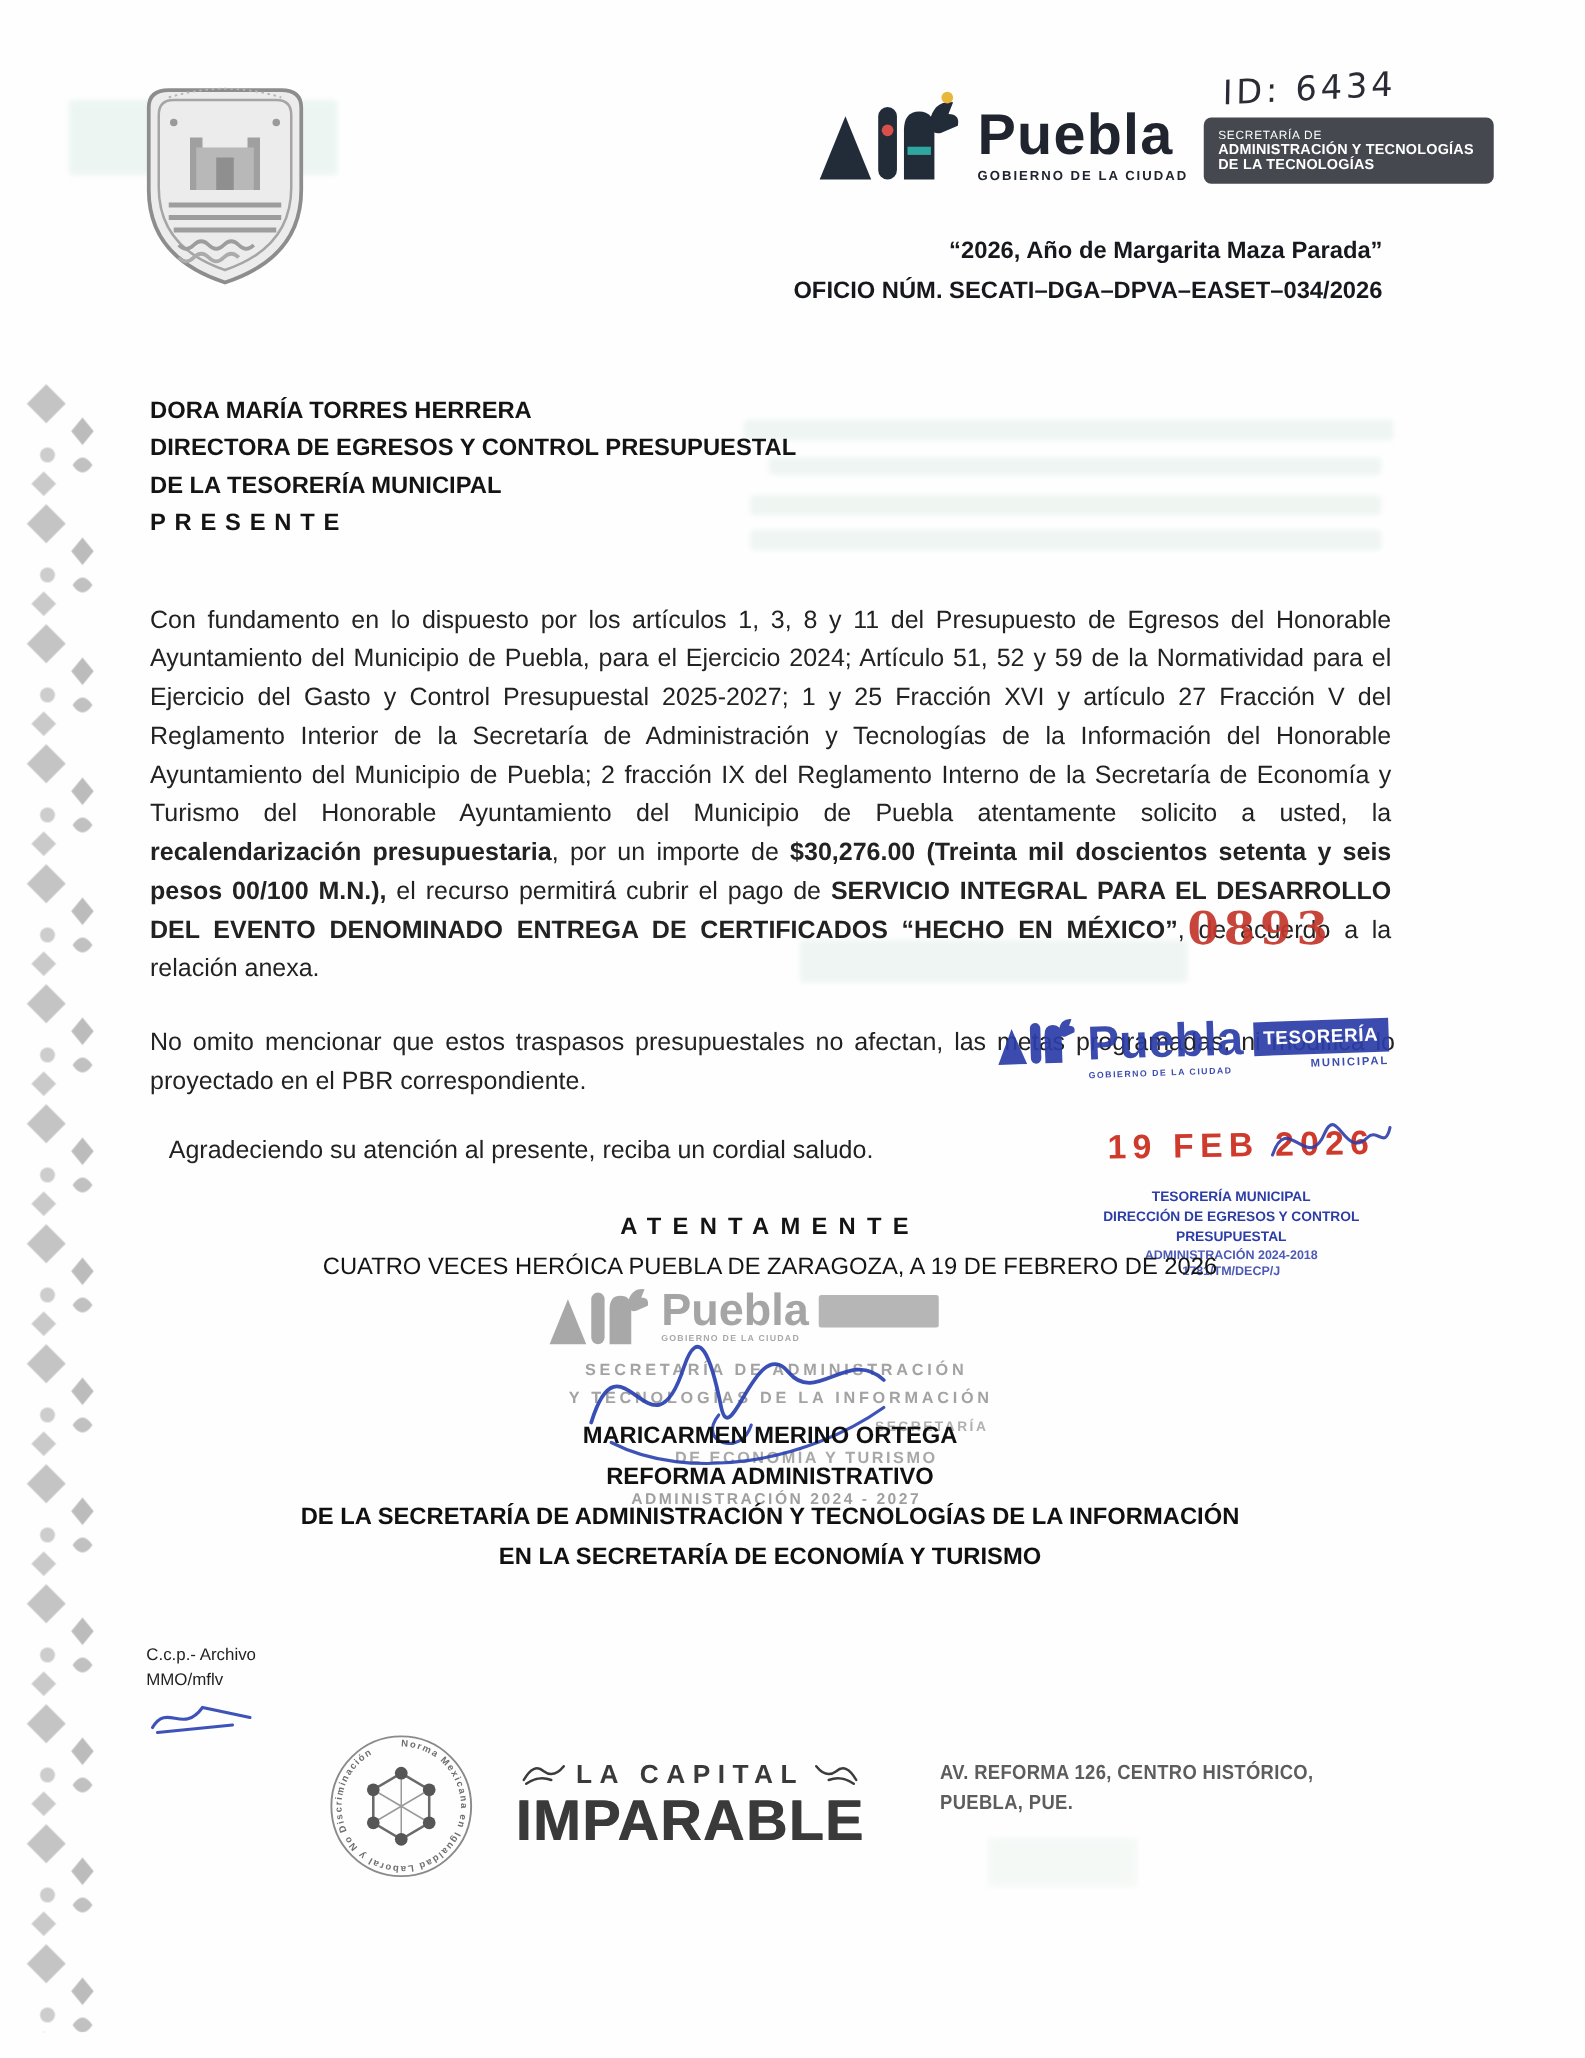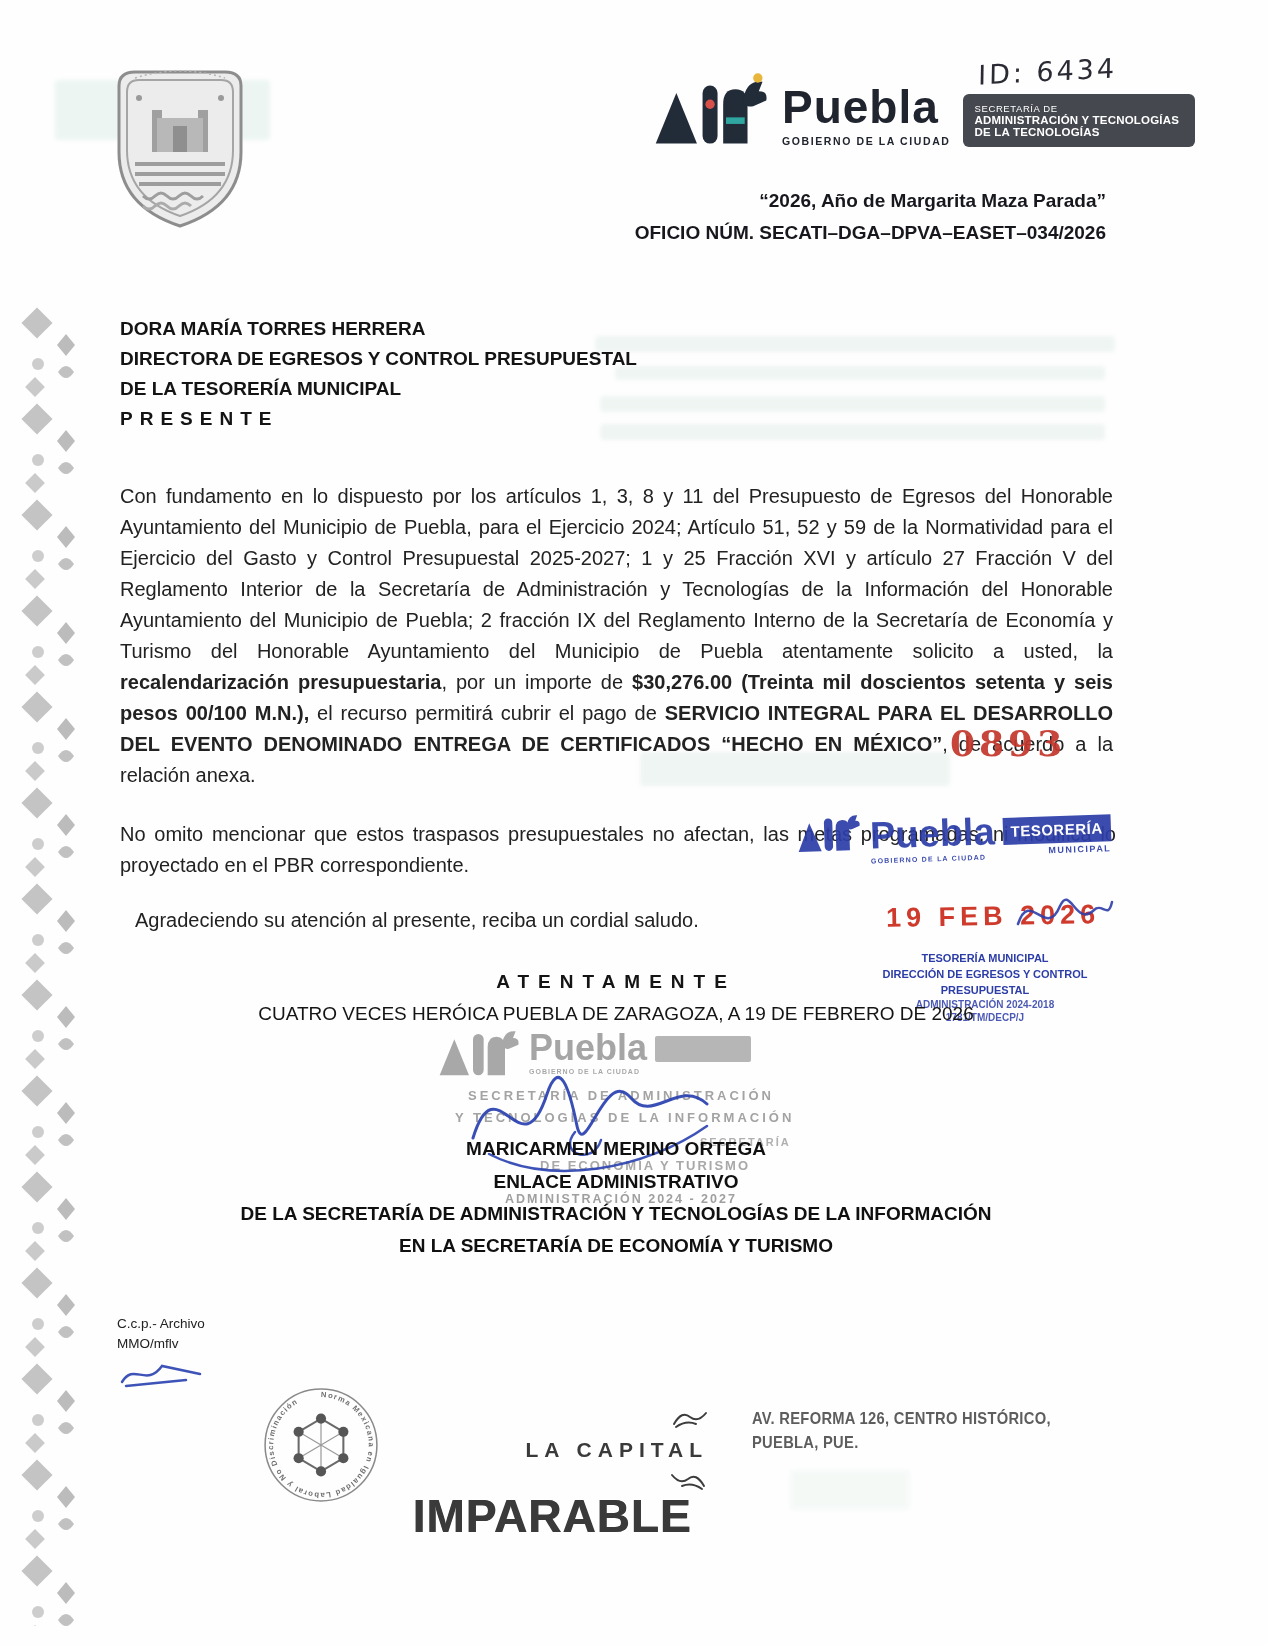--- a/index.html
+++ b/index.html
@@ -73,21 +73,21 @@
   #signer-role{top:1171px;}
   #signer-org1{top:1203px;}
   #signer-org2{top:1235px;}
 
   
   #ccp{left:117px;top:1316px;font-size:13.5px;color:#222;}
   #initials{left:117px;top:1336px;font-size:13.5px;color:#222;}
   #penmark{left:116px;top:1356px;}
   #nmx-badge{left:260px;top:1384px;}
   #capital{left:396px;top:1408px;width:312px;text-align:center;color:#3a3a3a;}
-  .cap-row{display:flex;justify-content:center;align-items:flex-end;gap:8px;flex-direction:column;}
+  .cap-row{display:flex;justify-content:center;align-items:flex-start;gap:8px;}
   .cap-top{font-size:21px;font-weight:bold;letter-spacing:6px;}
   .cap-bottom{font-size:46px;font-weight:bold;letter-spacing:1px;line-height:1.05;text-shadow:.6px 0 #3a3a3a;}
   #address{left:752px;top:1406px;color:#5d5d5d;font-weight:bold;font-size:15.5px;line-height:23px;
            letter-spacing:.3px;transform:scale(.95,1.05);transform-origin:left top;}
 </style>
 </head>
 <body>
 
 <div class="page">
 
@@ -220,21 +220,21 @@
   <div id="cs-l4" class="cs">DE ECONOMÍA Y TURISMO</div>
   <div id="cs-l5" class="cs">ADMINISTRACIÓN 2024 - 2027</div>
 
   <svg id="signature" class="abs" width="300" height="140">
     <path d="M18 96 C 42 18, 66 132, 92 52 C 104 16, 114 44, 122 84 C 130 120, 150 24, 176 56 C 198 82, 224 36, 252 62" stroke="#2940b0" stroke-width="3" fill="none" stroke-linecap="round" opacity=".92"></path>
     <path d="M34 112 C 96 144, 190 128, 252 84" stroke="#2940b0" stroke-width="2.5" fill="none" stroke-linecap="round" opacity=".9"></path>
     <path d="M120 90 c -18 22, 18 34, 26 8" stroke="#2940b0" stroke-width="2.5" fill="none" stroke-linecap="round" opacity=".9"></path>
   </svg>
 
   <div id="signer-name" class="signer-line">MARICARMEN MERINO ORTEGA</div>
-  <div id="signer-role" class="signer-line">ENLACE ADMINISTRATIVO</div>
+  <div id="signer-role" class="signer-line">REFORMA ADMINISTRATIVO</div>
   <div id="signer-org1" class="signer-line">DE LA SECRETARÍA DE ADMINISTRACIÓN Y TECNOLOGÍAS DE LA INFORMACIÓN</div>
   <div id="signer-org2" class="signer-line">EN LA SECRETARÍA DE ECONOMÍA Y TURISMO</div>
 
   <div id="ccp" class="abs">C.c.p.- Archivo</div>
   <div id="initials" class="abs">MMO/mflv</div>
   <svg id="penmark" class="abs" width="95" height="36">
     <path d="M6 26 C 18 6, 30 32, 46 10 L 84 18 M 10 30 L 70 24" stroke="#2940b0" stroke-width="2.5" fill="none" stroke-linecap="round" opacity=".9"></path>
   </svg>
 
   <svg id="nmx-badge" class="abs" width="122" height="122" viewBox="0 0 120 120">

